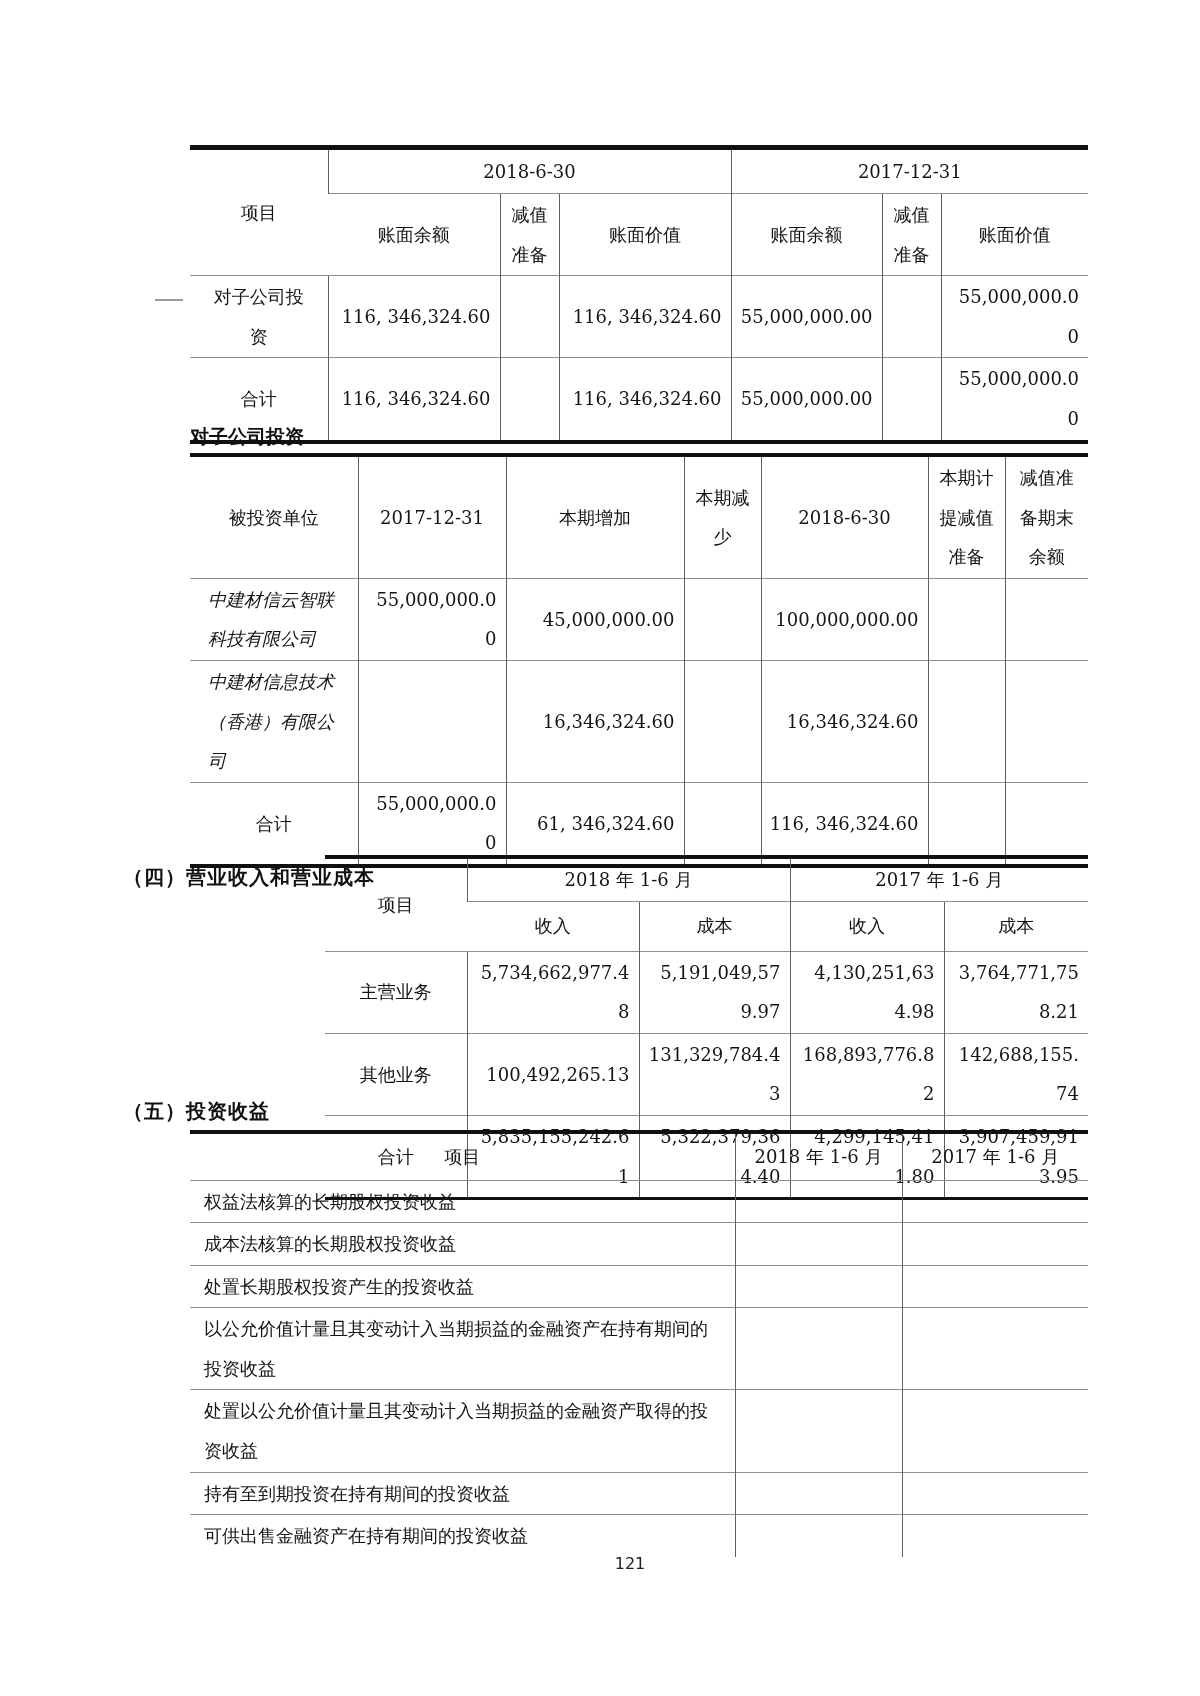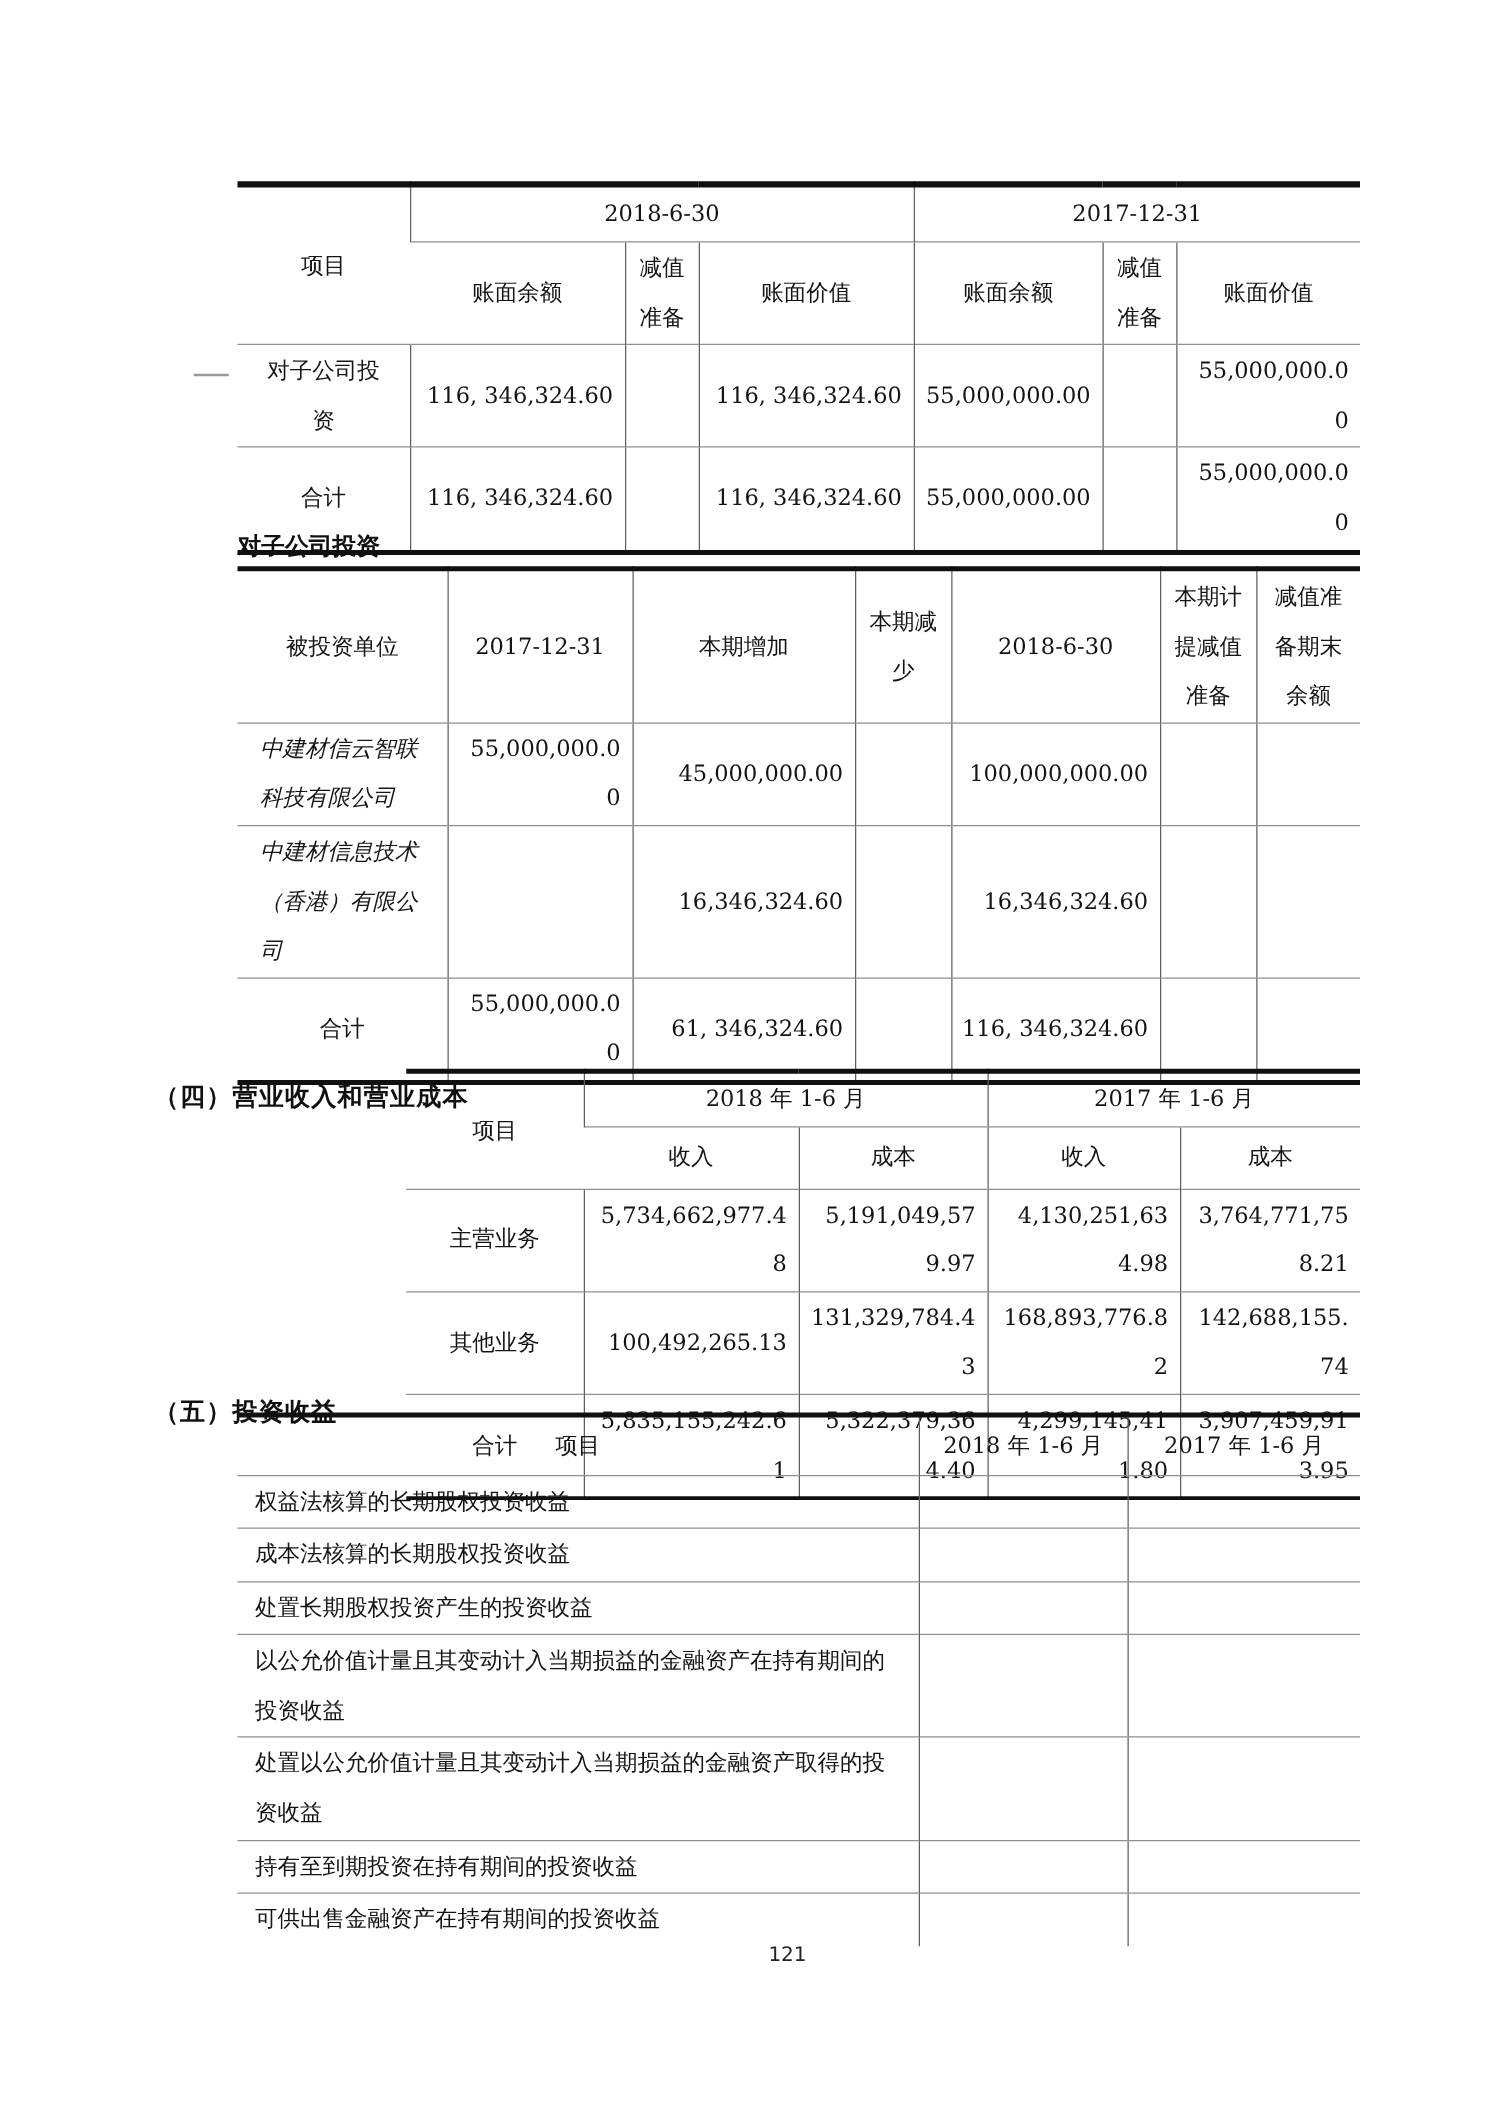--- a/index.html
+++ b/index.html
@@ -43,21 +43,21 @@
     position:absolute; left:190px; top:424px;
     font-family:"DejaVu Sans","Liberation Sans",sans-serif;
     font-size:19px; font-weight:700; color:#101010;
   }
   .heading-sec {
     position:absolute; left:123px;
     font-family:"DejaVu Sans","Liberation Sans",sans-serif;
     font-size:20px; font-weight:700; color:#101010; letter-spacing:1px;
   }
   .heading-sec.h4 { top:828px;margin-top:36px; }
-  .heading-sec.h5 { top:1098px;margin-top:18px; }
+  .heading-sec.h5 { top:1098px; }
   .dash { position:absolute; left:155px; top:299px; width:28px; height:2px; background:#9a9a9a; }
   .pagenum {
     position:absolute; left:30px; top:1554px; width:1200px; text-align:center;
     font-family:"DejaVu Sans","Liberation Sans",sans-serif; font-size:16px; color:#222;
   }
 </style>
 </head>
 <body>
 
 <div class="page">

